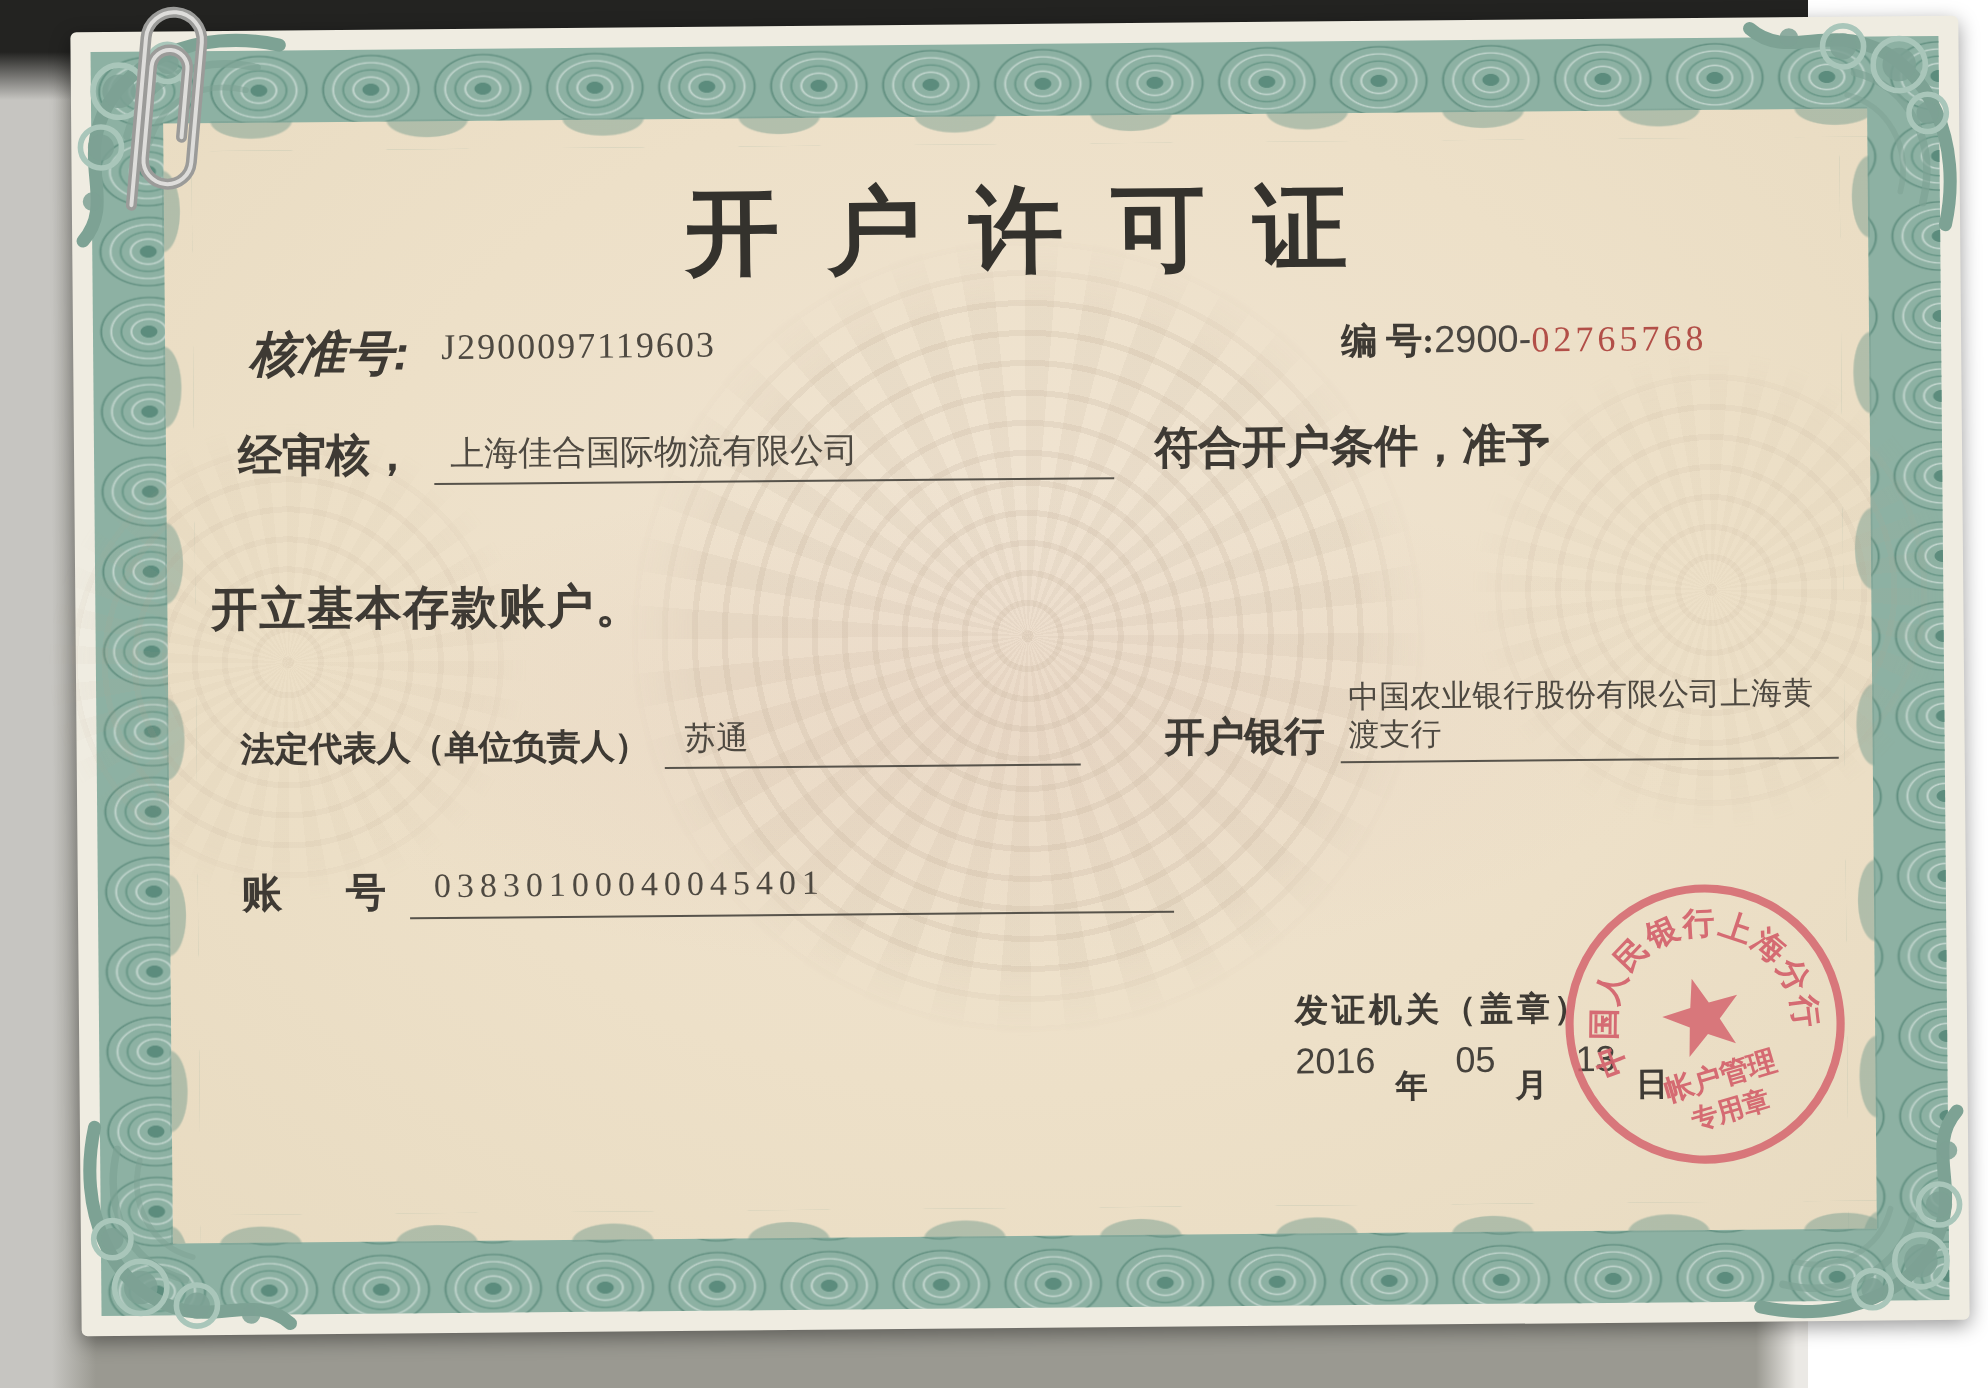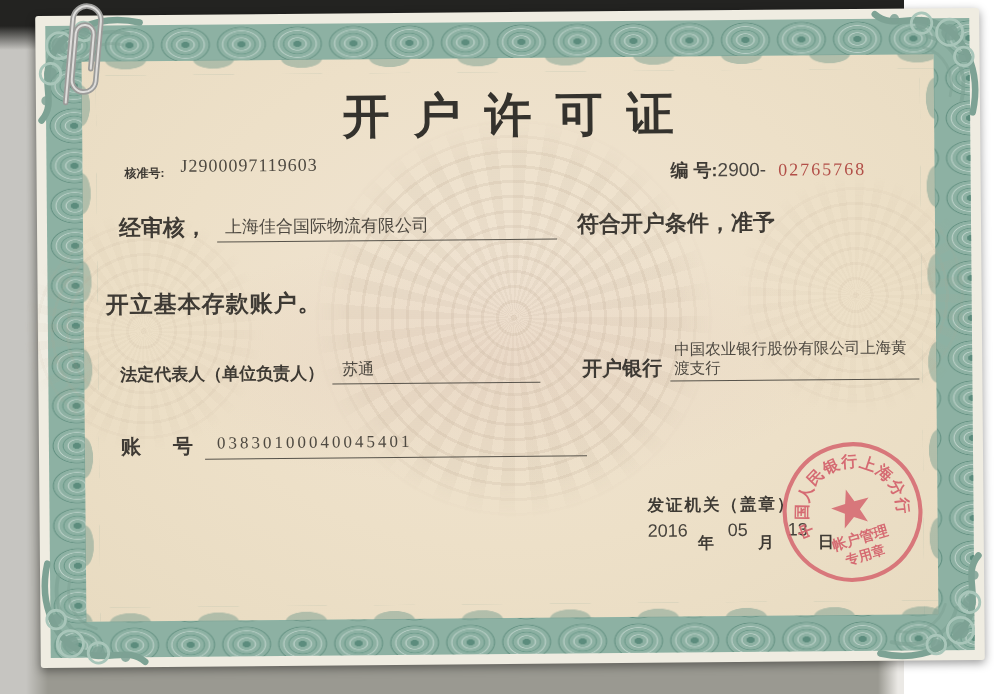--- a/index.html
+++ b/index.html
@@ -57,26 +57,26 @@
   .corner.br{bottom:-12px;right:-12px;transform:rotate(180deg);}
   .corner.bl{bottom:-12px;left:-12px;transform:rotate(270deg);}
   
   .lbl{font-weight:700;color:#3e3a34;}
   .val{font-family:"Liberation Serif", serif;color:#4e4941;}
   .title{position:absolute;top:26px;left:0;width:100%;text-align:center;
     font-family:"Liberation Serif", serif;font-weight:900;font-size:47px;
     letter-spacing:24px;padding-left:24px;box-sizing:border-box;color:#34322d;}
   .row{position:absolute;display:flex;align-items:flex-end;}
   .approval{top:100px;left:42px;align-items:baseline;}
-  .approval .lbl{font-size:12px;}
+  .approval .lbl{font-size:24px;font-style:italic;}
   .approval .val{font-size:18px;margin-left:16px;letter-spacing:1px;position:relative;top:-5px;}
   .serial{top:102px;left:588px;align-items:baseline;}
-  .serial .lbl{font-size:18px;}
+  .serial .lbl{font-size:18px;font-family:Liberation Serif, serif;}
   .serial .pre{font-size:19px;color:#4b4742;margin-left:0;font-family:"Liberation Sans",sans-serif;}
-  .serial .red{font-size:18px;color:#b24f48;margin-left:12px;letter-spacing:2px;font-family:"Liberation Serif",serif;}
+  .serial .red{font-size:18px;color:#b24f48;margin-left:0;letter-spacing:2px;font-family:"Liberation Serif",serif;}
   .fill{border-bottom:1.6px solid #57534b;}
   .review{top:152px;left:36px;}
   .review .lbl{font-size:22px;}
   .fill-company{width:332px;margin-left:10px;padding:0 0 3px 8px;font-size:17px;}
   .review .suffix{margin-left:20px;}
   .line2{position:absolute;top:228px;left:22px;font-weight:700;font-size:23px;color:#3e3a34;letter-spacing:1px;}
   .repbank{top:284px;left:36px;}
   .rep-lbl{font-size:17px;}
   .fill-rep{width:198px;margin-left:8px;padding:0 0 3px 10px;font-size:16px;}
   .bank-lbl{font-size:20px;margin-left:42px;}

